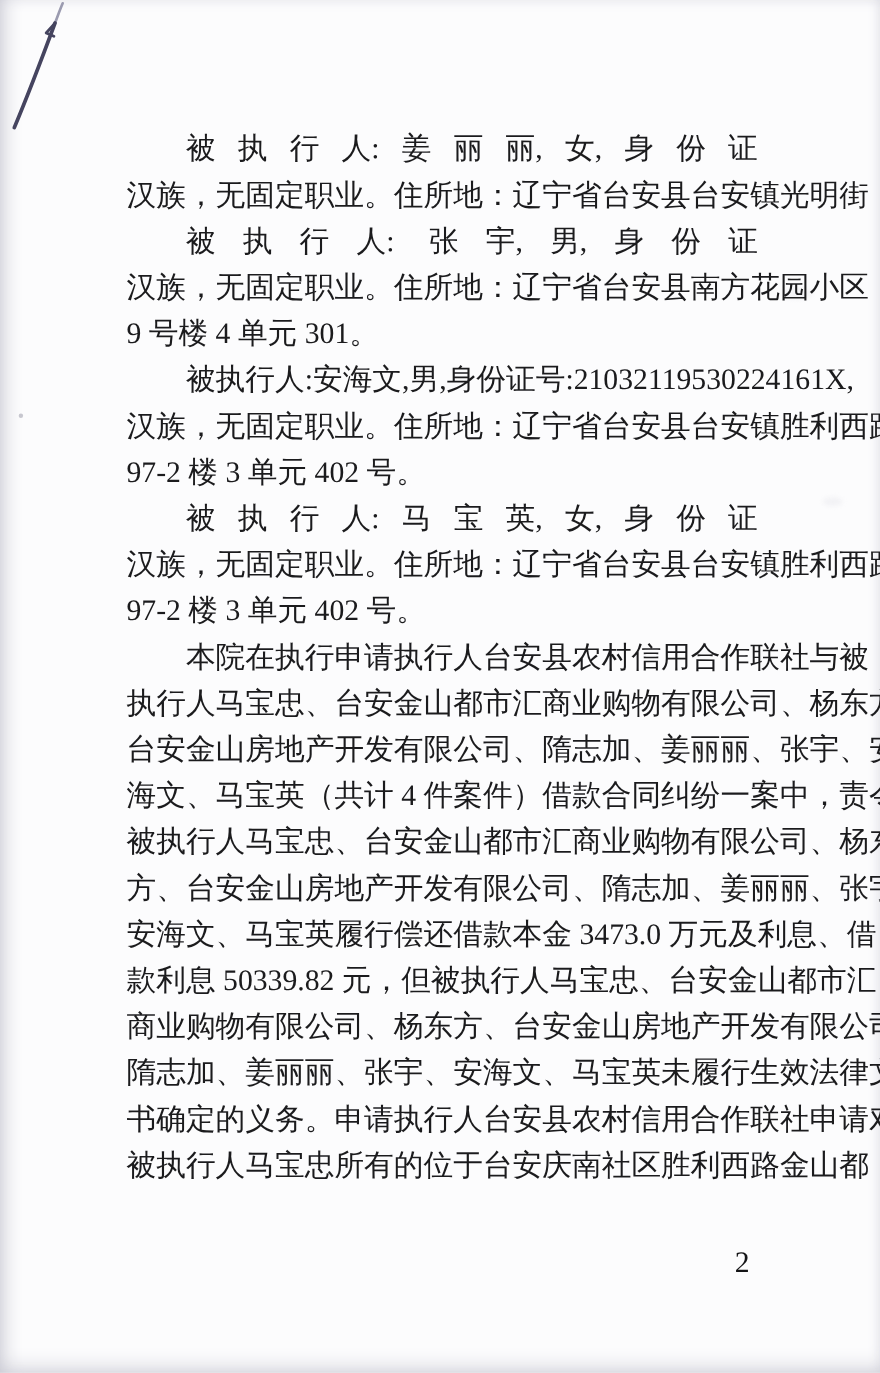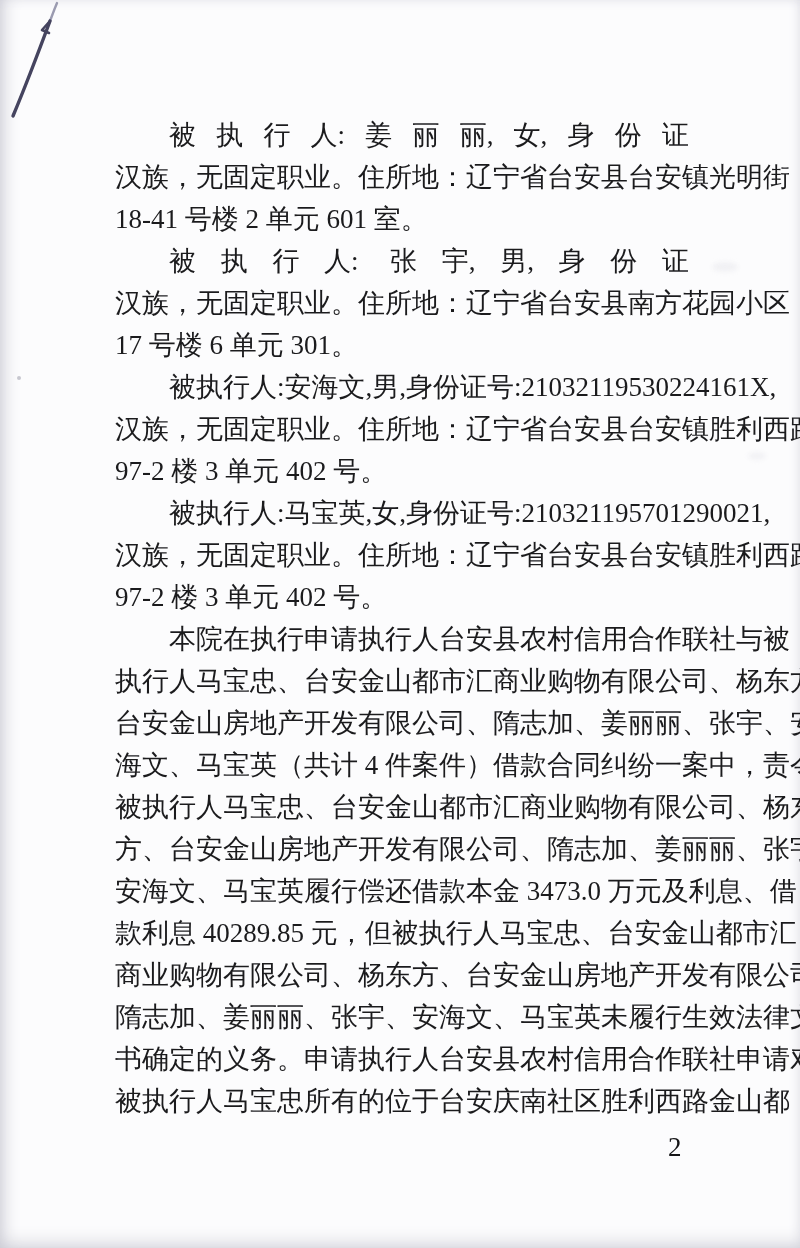--- a/index.html
+++ b/index.html
@@ -88,21 +88,20 @@
           <span>台</span>
           <span>安</span>
           <span>县</span>
           <span>台</span>
           <span>安</span>
           <span>镇</span>
           <span>光</span>
           <span>明</span>
           <span>街</span>
         </div>
-      <div class="line">18-41 号楼 2 单元 601 室。</div>
     </div>
     <div>
       <div class="line jst ind">
           <span>被</span>
           <span>执</span>
           <span>行</span>
           <span>人: </span>
           <span>张</span>
           <span>宇,</span>
           <span>男,</span>
@@ -130,21 +129,21 @@
           <span>台</span>
           <span>安</span>
           <span>县</span>
           <span>南</span>
           <span>方</span>
           <span>花</span>
           <span>园</span>
           <span>小</span>
           <span>区</span>
         </div>
-      <div class="line">17 号楼 6 单元 301。</div>
+      <div class="line">9 号楼 4 单元 301。</div>
     </div>
     <div>
       <div class="line jst ind">
           <span>被</span>
           <span>执</span>
           <span>行</span>
           <span>人:</span>
           <span>安</span>
           <span>海</span>
           <span>文,</span>
@@ -190,21 +189,20 @@
           <span>执</span>
           <span>行</span>
           <span>人:</span>
           <span>马</span>
           <span>宝</span>
           <span>英,</span>
           <span>女,</span>
           <span>身</span>
           <span>份</span>
           <span>证</span>
-          <span>号:210321195701290021,</span>
         </div>
       <div class="line jst">
           <span>汉</span>
           <span>族</span>
           <span>，</span>
           <span>无</span>
           <span>固</span>
           <span>定</span>
           <span>职</span>
           <span>业</span>
@@ -417,21 +415,21 @@
           <span>及</span>
           <span>利</span>
           <span>息</span>
           <span>、</span>
           <span>借</span>
         </div>
       <div class="line jst">
           <span>款</span>
           <span>利</span>
           <span>息</span>
-          <span> 40289.85 </span>
+          <span> 50339.82 </span>
           <span>元</span>
           <span>，</span>
           <span>但</span>
           <span>被</span>
           <span>执</span>
           <span>行</span>
           <span>人</span>
           <span>马</span>
           <span>宝</span>
           <span>忠</span>

